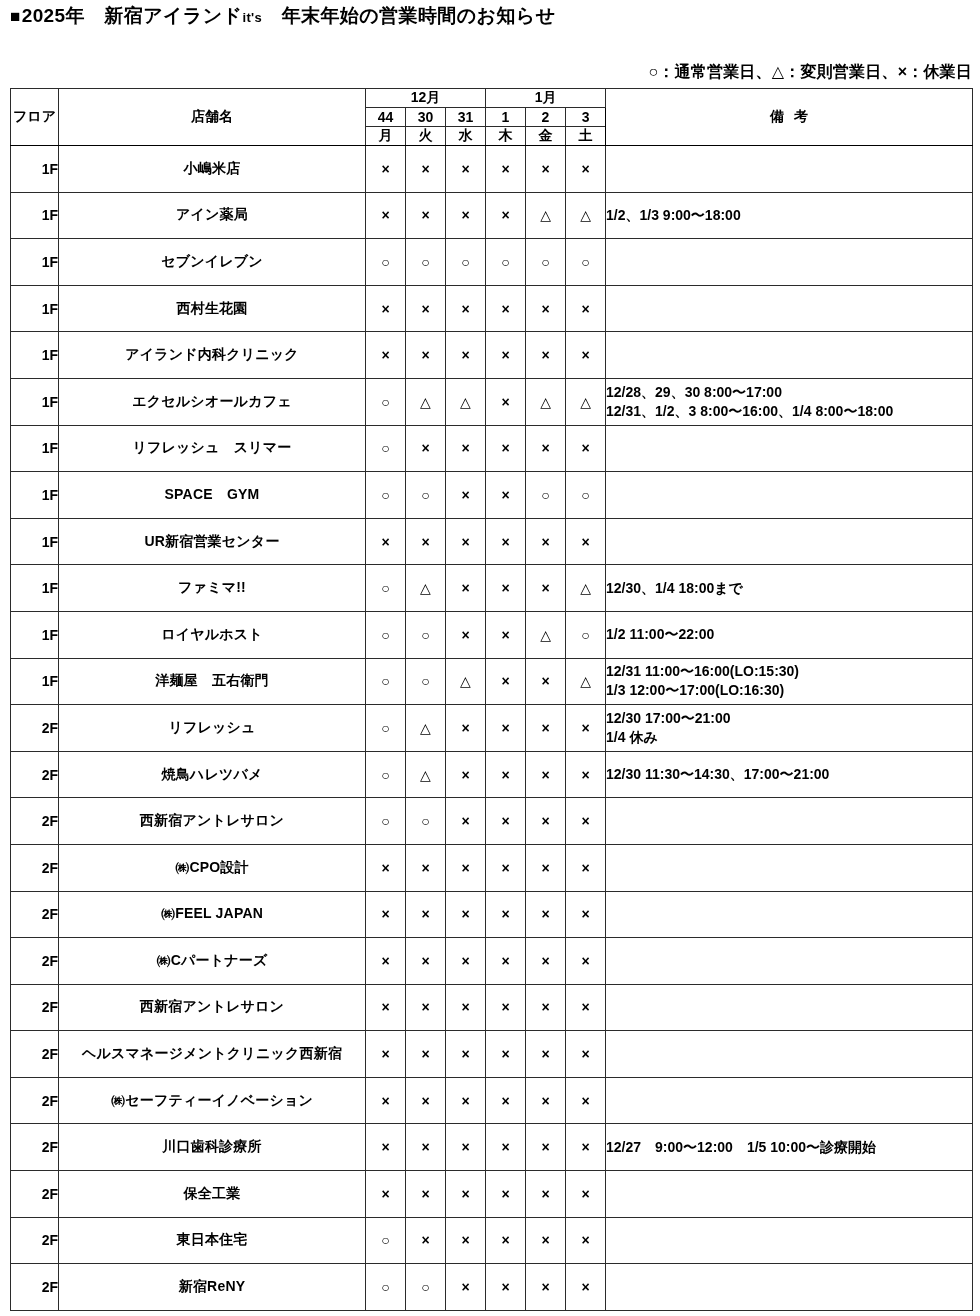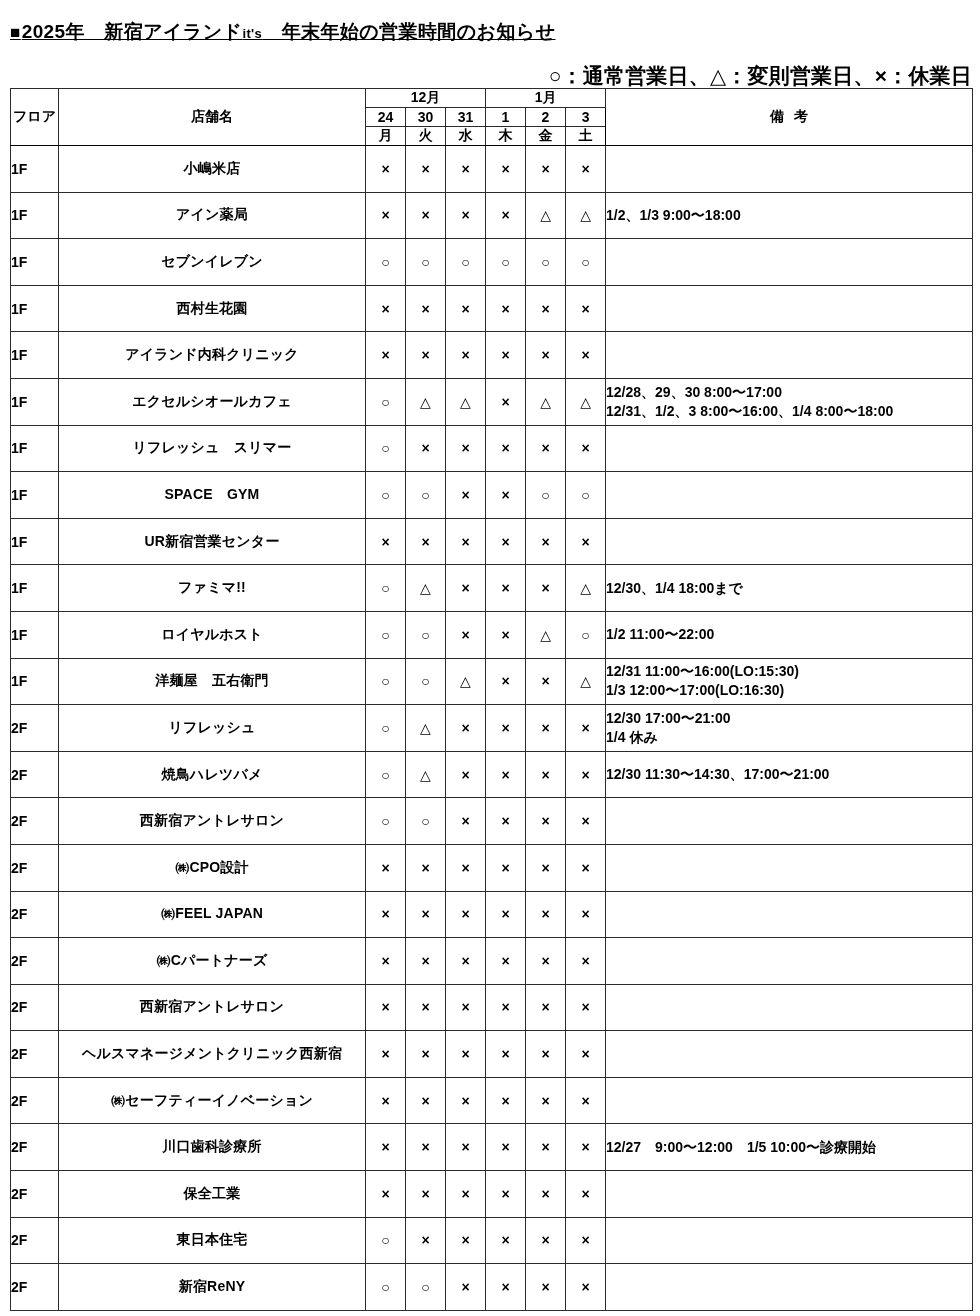--- a/index.html
+++ b/index.html
@@ -18,43 +18,42 @@
     position: relative;
     width: 980px;
     height: 1316px;
     box-sizing: border-box;
   }
 
   
   .title {
     position: absolute;
     left: 10px;
-    top: 19px;
+    top: 3px;
     font-size: 19px;
     font-weight: 700;
     letter-spacing: 0.4px;
     white-space: nowrap;
-    text-decoration: underline;
   }
   .title .sq {
     font-size: 17px;
     margin-right: 1px;
   }
   .title .small-its {
     font-size: 13px;
     font-weight: 700;
     vertical-align: baseline;
   }
 
   
   .legend {
     position: absolute;
     right: 8px;
     top: 62px;
-    font-size: 21px;
+    font-size: 16px;
     font-weight: 700;
     white-space: nowrap;
     letter-spacing: 0.2px;
   }
 
   
   .table-wrap {
     position: absolute;
     left: 10px;
     top: 88px;
@@ -107,21 +106,21 @@
     letter-spacing: 10px;
     text-indent: 10px;
     margin-top: 14px;
   }
   .thick-left { border-left: 1.6px solid #000 !important; }
   .thick-bottom { border-bottom: 1.6px solid #000 !important; }
 
   
   tbody tr { height: 46.6px; }
   td.floor {
-    text-align: left;
+    text-align: right;
     font-size: 14px;
     font-weight: 700;
   }
   td.name {
     text-align: center;
     padding-left: 9px;
     font-size: 15px;
     font-weight: 700;
     white-space: nowrap;
     letter-spacing: 0.2px;
@@ -167,21 +166,21 @@
       </colgroup>
       <thead>
         <tr>
           <th class="hd-floor thick-bottom" rowspan="3">フロア</th>
           <th class="hd-name thick-bottom" rowspan="3">店舗名</th>
           <th class="hd-month thick-left" colspan="3">12月</th>
           <th class="hd-month thick-left" colspan="3">1月</th>
           <th class="hd-note thick-left thick-bottom" rowspan="3">備考</th>
         </tr>
         <tr>
-          <th class="hd-daynum thick-left">24</th>
+          <th class="hd-daynum thick-left">44</th>
           <th class="hd-daynum">30</th>
           <th class="hd-daynum">31</th>
           <th class="hd-daynum thick-left">1</th>
           <th class="hd-daynum">2</th>
           <th class="hd-daynum">3</th>
         </tr>
         <tr>
           <th class="hd-dayname thick-left thick-bottom">月</th>
           <th class="hd-dayname thick-bottom">火</th>
           <th class="hd-dayname thick-bottom">水</th>

